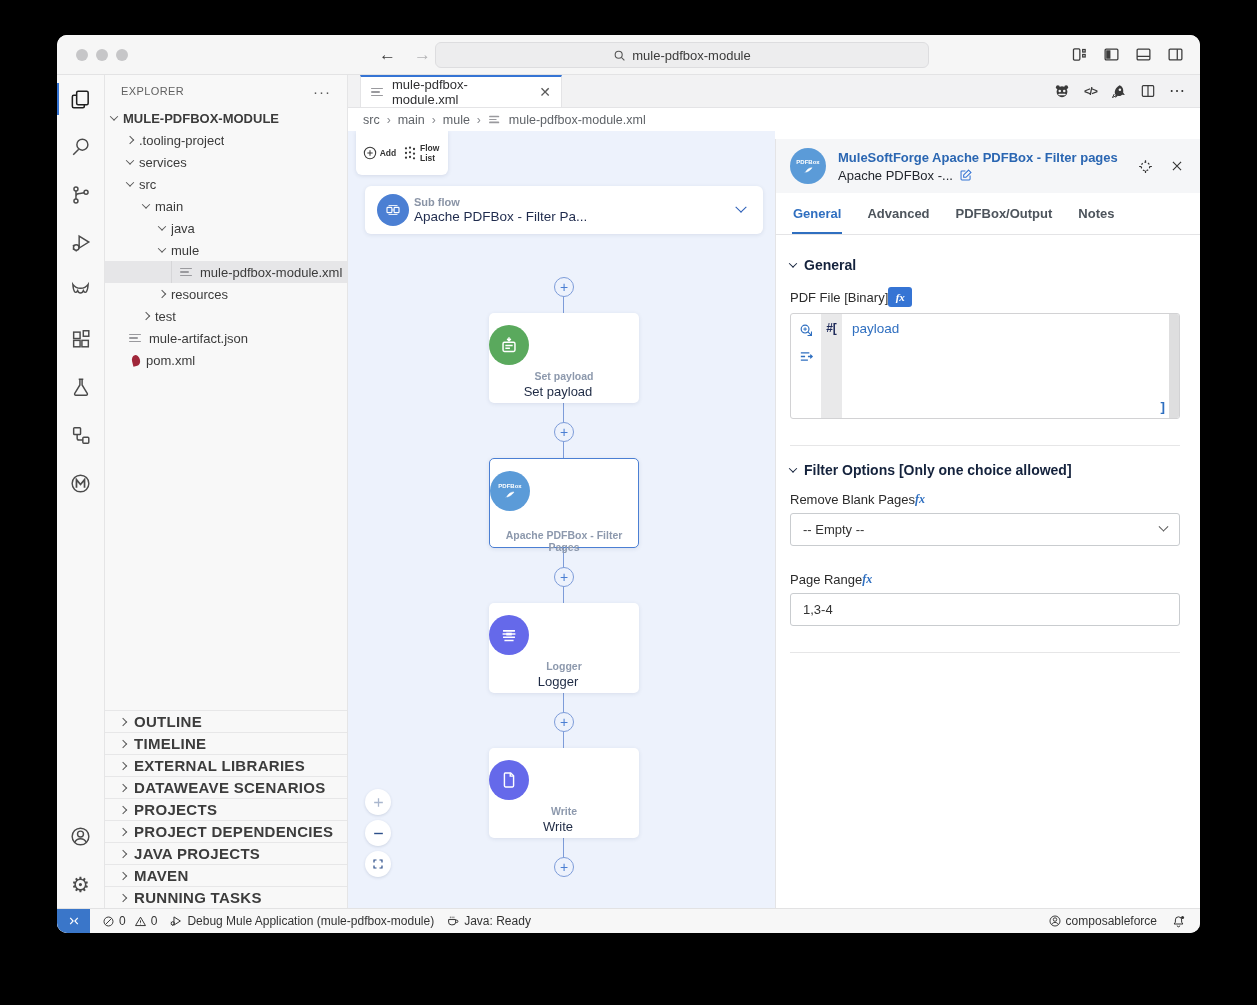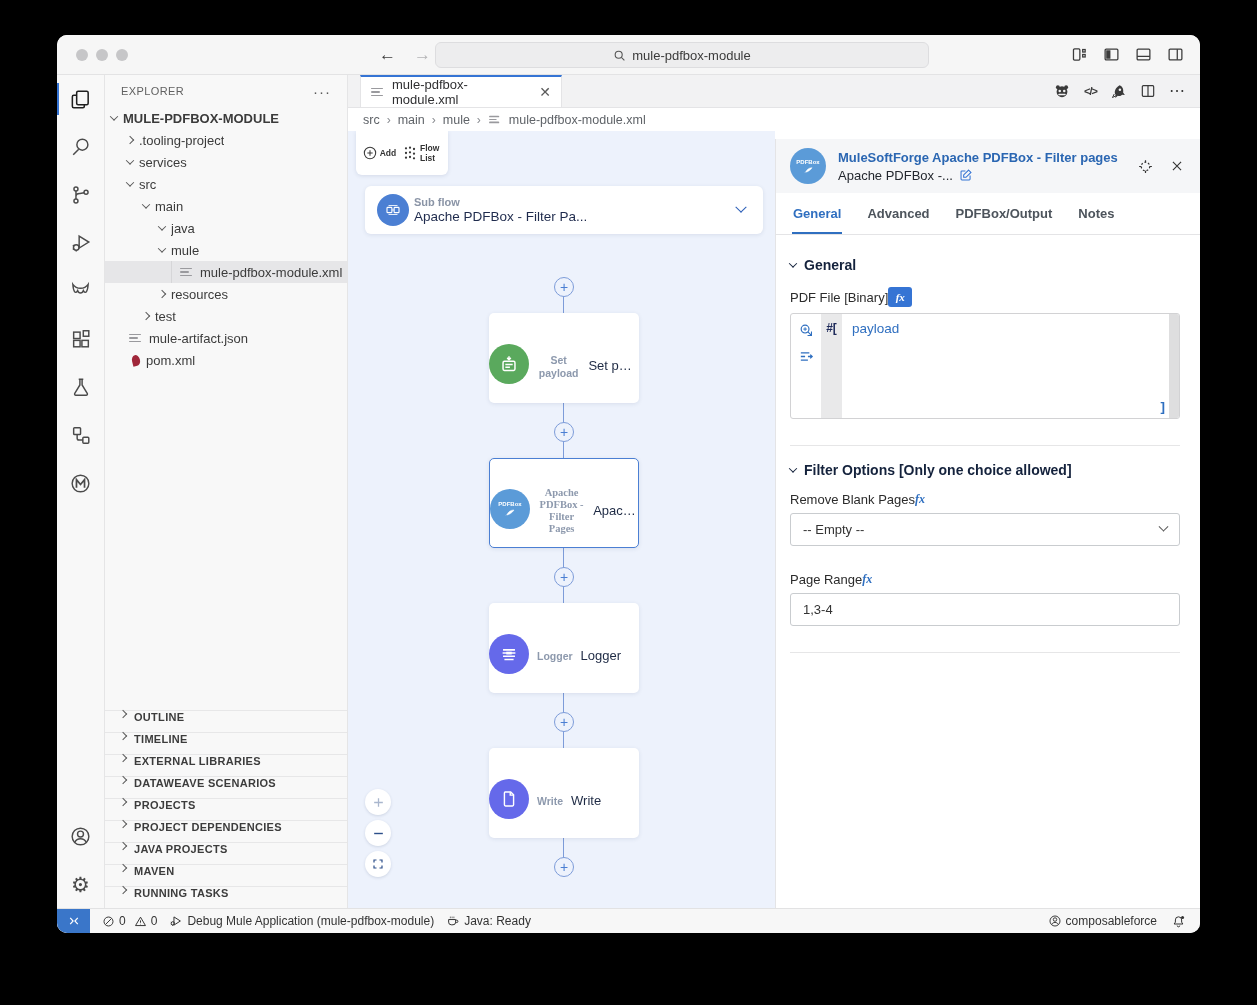--- a/index.html
+++ b/index.html
@@ -41,45 +41,45 @@
   .chv.down{transform:rotate(45deg) translate(-1px,-1px);}
   .chv.right{transform:rotate(-45deg);}
   .guide{width:1px;height:22px;background:#d6d6d8;margin-right:2px;flex:none;}
   .fico{width:14px;flex:none;display:flex;flex-direction:column;gap:2px;}
   .fico i{display:block;height:1.6px;background:#9a9a9e;border-radius:1px;}
   .fico i:nth-child(1){width:12px;}
   .fico i:nth-child(2){width:9px;}
   .fico i:nth-child(3){width:12px;}
   .pomico{width:8px;height:11px;background:#a0273a;border-radius:50% 50% 50% 0;transform:rotate(-14deg);flex:none;margin-left:3px;}
   .sections{flex:none;}
-  .srow{height:22px;display:flex;gap:8px;padding-left:15px;border-top:1px solid #e7e7e8;font-size:11px;font-weight:700;color:#3c3c3c;letter-spacing:.3px;}
+  .srow{height:22px;display:flex;align-items:center;gap:8px;padding-left:15px;border-top:1px solid #e7e7e8;font-size:15px;font-weight:700;color:#3c3c3c;letter-spacing:.3px;}
 
   
   .editor{flex:1;display:flex;flex-direction:column;min-width:0;}
   .tabbar{height:33px;background:#f2f2f3;border-bottom:1px solid #e4e4e6;display:flex;align-items:stretch;position:relative;flex:none;}
   .tab{margin-left:12px;width:202px;background:#fff;border-left:1px solid #e4e4e6;border-right:1px solid #e4e4e6;border-top:2px solid #3574d4;display:flex;align-items:center;gap:7px;padding:0 10px;font-size:13px;color:#2f2f31;}
   .tab .close{margin-left:auto;color:#5a5a5a;font-size:14px;}
   .ed-actions{position:absolute;right:14px;top:0;height:100%;display:flex;align-items:center;gap:13px;color:#3a3a3a;}
   .ed-actions .code{font-size:11px;font-weight:700;letter-spacing:-1px;}
   .ed-actions .more{font-size:16px;letter-spacing:1px;line-height:0;}
   .breadcrumb{height:23px;background:#fff;display:flex;align-items:center;gap:7px;padding-left:15px;font-size:12.5px;color:#5f6368;flex:none;}
   .breadcrumb .sep{color:#8a8d92;font-size:12px;}
   .breadcrumb .fico{transform:scale(.85);}
   .edcontent{flex:1;display:flex;min-height:0;}
 
   
   .canvas{width:427px;background:#edf2fc;position:relative;flex:none;overflow:hidden;}
   .flowline{position:absolute;left:215px;top:156px;width:1.4px;height:580px;background:#7d9cd9;}
   .plus{position:absolute;left:206px;width:20px;height:20px;border:1.3px solid #7d9cd9;border-radius:50%;background:#edf2fc;color:#4b7fd3;display:flex;align-items:center;justify-content:center;font-size:14px;line-height:1;}
-  .node{position:absolute;left:141px;width:150px;height:90px;background:#fff;border-radius:5px;box-shadow:0 1px 4px rgba(30,50,90,.10);display:flex;flex-direction:row;align-items:center;padding-top:12px;text-align:center;}
+  .node{position:absolute;left:141px;width:150px;height:90px;background:#fff;border-radius:5px;box-shadow:0 1px 4px rgba(30,50,90,.10);display:flex;flex-direction:column;padding-top:12px;text-align:center;}
   .node.sel{border:1px solid #4b7fd3;}
   .nico{width:40px;height:40px;border-radius:50%;display:flex;flex-direction:column;align-items:center;justify-content:center;color:#fff;flex:none;}
   .ntype{font-size:10.5px;font-weight:700;color:#8d99ad;margin-top:5px;line-height:1.15;padding:0 8px;}
   .nname{font-size:13px;color:#1e2a44;margin-top:2px;white-space:nowrap;overflow:hidden;text-overflow:ellipsis;max-width:138px;}
-  .node.sel .ntype{margin-top:4px;font-family:Liberation Serif, serif;}
+  .node.sel .ntype{margin-top:18px;}
   .pdfbadge{font-size:6px;font-weight:700;letter-spacing:0;line-height:1;}
   .toolcard{position:absolute;left:8px;top:0;width:92px;height:44px;background:#fff;border-radius:0 0 6px 6px;box-shadow:0 1px 4px rgba(30,50,90,.12);display:flex;}
   .toolbtn{flex:1;display:flex;flex-direction:row;align-items:center;justify-content:center;gap:2px;color:#2f2f31;}
   .toolbtn .tlabel{font-size:8.5px;font-weight:700;color:#333;}
   .subflowbar{position:absolute;left:17px;top:55px;right:12px;height:48px;background:#fff;border-radius:6px;box-shadow:0 1px 4px rgba(30,50,90,.10);display:flex;align-items:center;}
   .sf-ico{width:32px;height:32px;border-radius:50%;background:#4b7fd3;margin-left:12px;display:flex;align-items:center;justify-content:center;color:#fff;flex:none;}
   .sf-text{margin-left:5px;min-width:0;}
   .sf-kind{font-size:11px;color:#8a94a6;font-weight:700;}
   .sf-name{font-size:13.5px;color:#1f2b4d;margin-top:1px;white-space:nowrap;}
   .sf-chev{margin-left:auto;margin-right:18px;width:8px;height:8px;border-right:1.6px solid #2c5fb8;border-bottom:1.6px solid #2c5fb8;transform:rotate(45deg) translate(-2px,-2px);}

